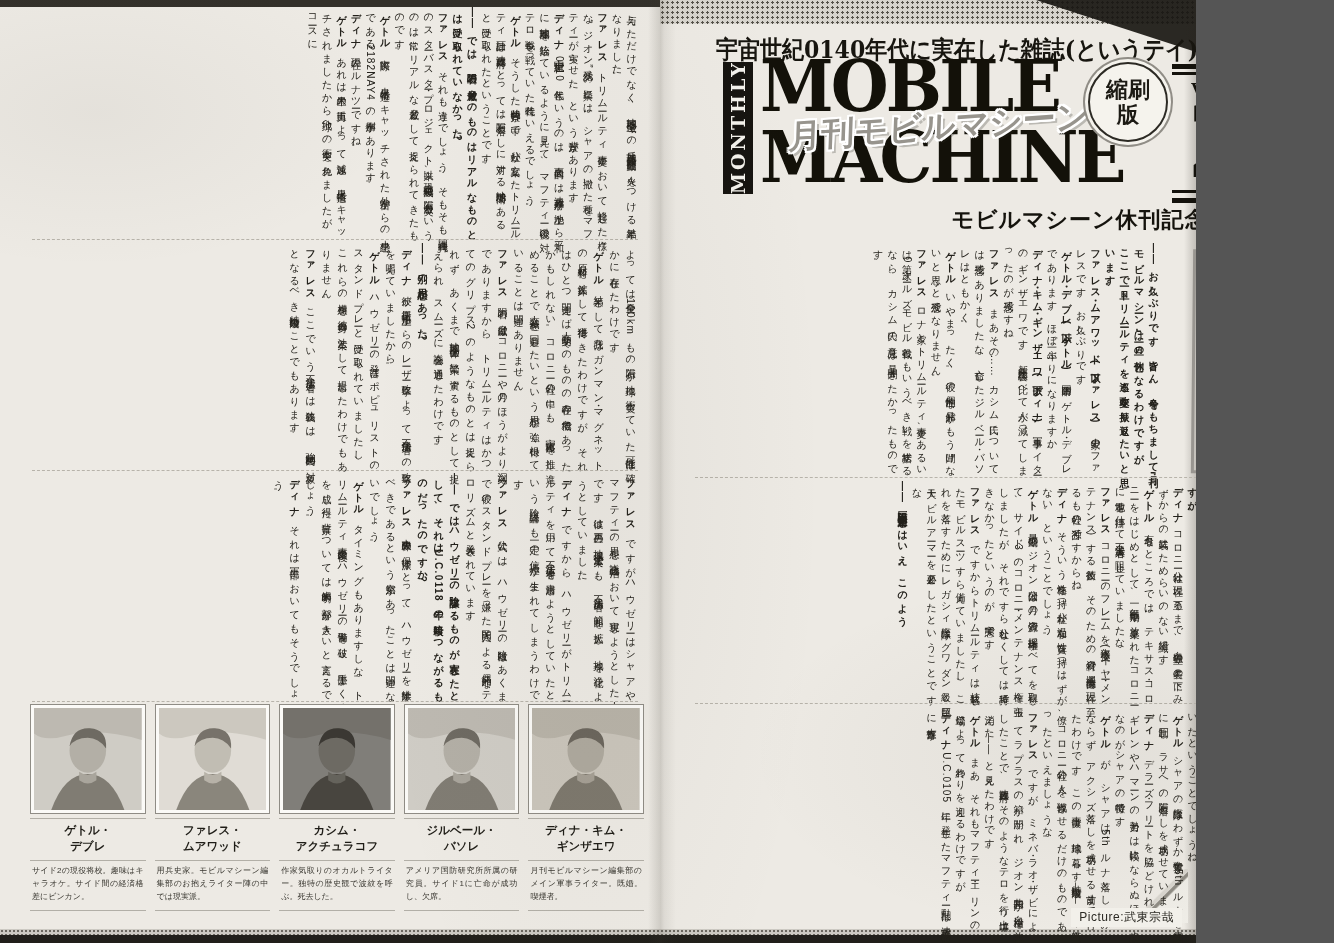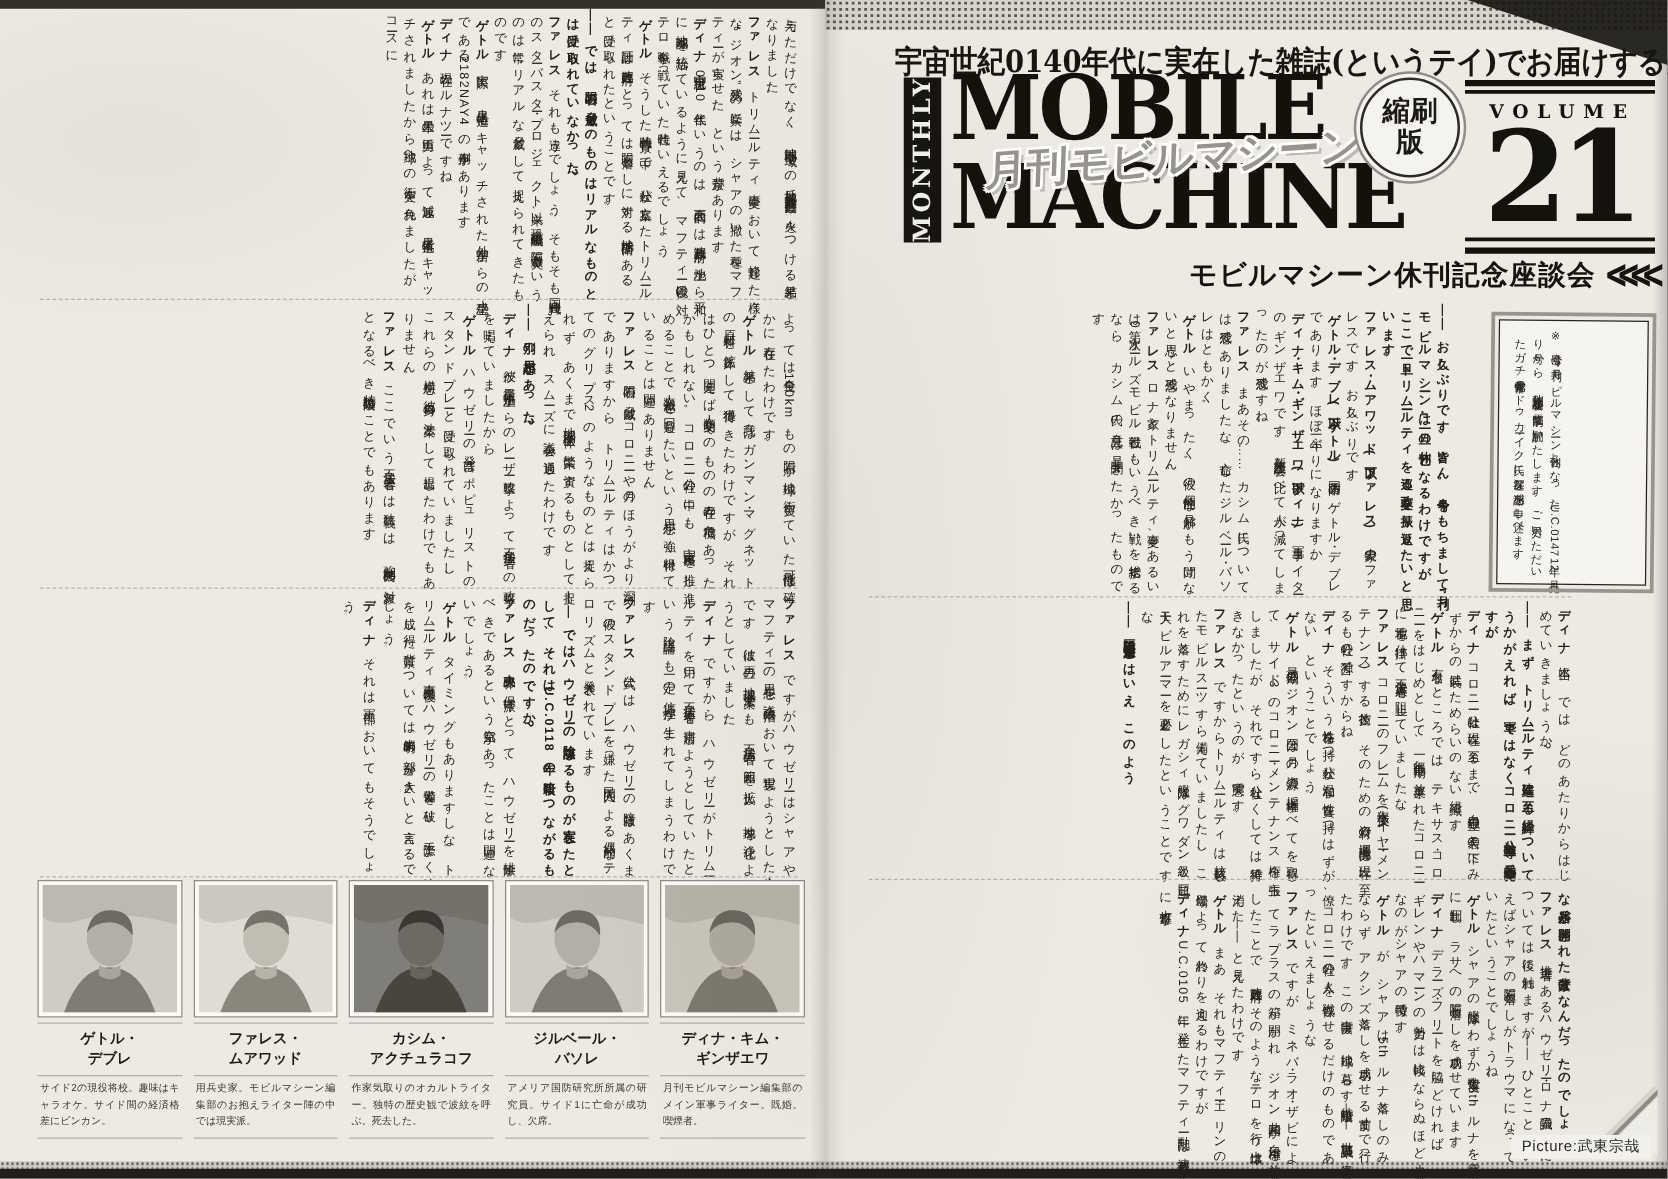--- a/index.html
+++ b/index.html
@@ -1,17 +1,17 @@
 <!DOCTYPE html>
 <html><head>
 <meta charset="utf-8">
 <style>
   html,body{margin:0;padding:0;background:#555;}
   .spread{
-    position:relative;width:1334px;height:943px;overflow:hidden;
+    position:relative;width:1196px;height:943px;overflow:hidden;
     background:#edeae4;
     font-family:"Liberation Sans","DejaVu Sans",sans-serif;
     color:#211f1a;
   }
   .spread::before{
     content:"";position:absolute;inset:0;pointer-events:none;z-index:5;
     background:
       radial-gradient(420px 220px at 8% 12%, rgba(90,85,75,.06), transparent 70%),
       radial-gradient(500px 260px at 92% 80%, rgba(90,85,75,.07), transparent 70%),
       radial-gradient(300px 900px at 50% 50%, rgba(70,65,55,.05), transparent 75%);

